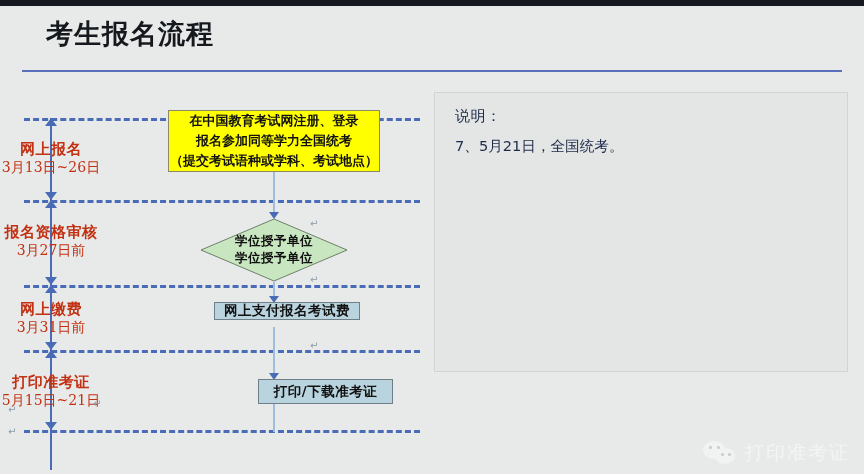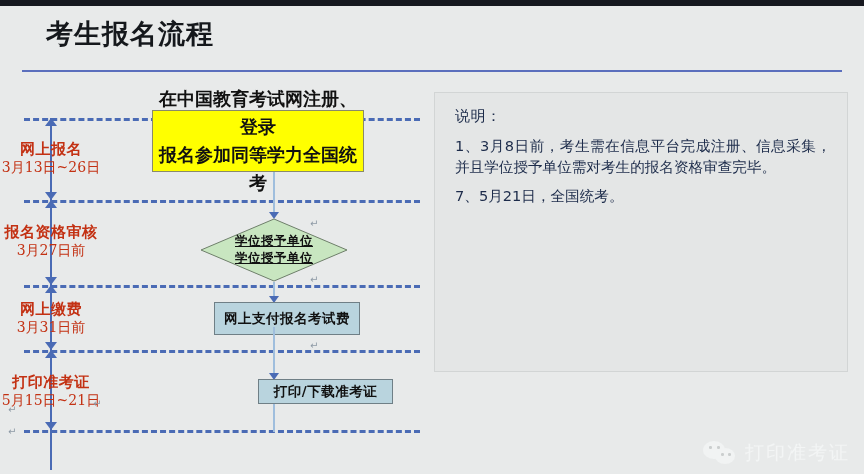--- a/index.html
+++ b/index.html
@@ -55,44 +55,43 @@
 
   
   .node{
     position:absolute;box-sizing:border-box;
     font-family:"DejaVu Serif","Liberation Serif",serif;
     font-weight:bold;color:#111;
     display:flex;align-items:center;justify-content:center;
     text-align:center;
   }
   .node-yellow{
-    left:152px;top:32px;width:212px;height:62px;
+    left:168px;top:32px;width:212px;height:62px;
     background:#ffff00;border:1px solid #8a8a6a;
-    font-size:18px;line-height:1.55;
+    font-size:13px;line-height:1.55;
     flex-direction:column;
   }
   .node-diamond-wrap{
     position:absolute;left:136px;top:140px;width:148px;height:64px;
   }
   .node-diamond{
     position:absolute;left:0;top:0;width:148px;height:64px;
   }
   .diamond-text{
     position:absolute;left:0;top:0;width:148px;height:64px;
     display:flex;flex-direction:column;align-items:center;justify-content:center;
     font-family:"DejaVu Serif","Liberation Serif",serif;
     font-weight:bold;font-size:12.5px;color:#111;line-height:1.35;
     letter-spacing:.5px;
-    text-decoration:underline;
   }
   .node-blue{
     background:#b9d4de;border:1px solid #6f7f86;
     font-size:13.5px;letter-spacing:.5px;
   }
-  .node-pay{left:214px;top:224px;width:146px;height:33px;}
+  .node-pay{left:214px;top:224px;width:146px;height:18px;}
   .node-print{left:222px;top:301px;width:135px;height:25px;margin-left:36px;}
 
   .connector{
     position:absolute;width:2px;background:#9fbedd;
   }
   .conn-arrow{
     position:absolute;width:0;height:0;
     border-left:5px solid transparent;border-right:5px solid transparent;
     border-top:7px solid #4a6bb5;
   }
@@ -169,20 +168,21 @@
     <div class="date">3月31日前</div>
   </div>
   <div class="stage-label" style="top:295px;">
     <div class="name">打印准考证</div>
     <div class="date">5月15日~21日</div>
   </div>
 
   <div class="node node-yellow">
     <span>在中国教育考试网注册、登录</span>
     <span>报名参加同等学力全国统考</span>
+    <span>（提交考试语种或学科、考试地点）</span>
   </div>
 
   <div class="connector" style="left:273px;top:94px;height:44px;"></div>
   <div class="conn-arrow" style="left:269px;top:134px;"></div>
 
   <div class="node-diamond-wrap" style="left:200px;">
     <svg class="node-diamond" viewBox="0 0 148 64" preserveAspectRatio="none">
       <polygon points="74,1 147,32 74,63 1,32" fill="#c8e6c0" stroke="#6e7f6a" stroke-width="1"></polygon>
     </svg>
     <div class="diamond-text">
@@ -210,21 +210,20 @@
   <div class="pilcrow" style="left:310px;top:140px;">↵</div>
   <div class="pilcrow" style="left:310px;top:196px;">↵</div>
   <div class="pilcrow" style="left:310px;top:262px;">↵</div>
   <div class="pilcrow" style="left:93px;top:320px;">↵</div>
   <div class="pilcrow" style="left:8px;top:326px;">↵</div>
   <div class="pilcrow" style="left:8px;top:348px;">↵</div>
 </div>
 
 <div class="panel">
   <div class="panel-head">说明：</div>
-  <p class="panel-item">1、3月8日前，考生需在信息平台完成注册、信息采集，并且学位授予单位需对考生的报名资格审查完毕。</p>
   <p class="panel-item">7、5月21日，全国统考。</p>
 </div>
 
 <div class="watermark">
   <span class="wechat-icon">
     <span class="bub bub-a"></span>
     <span class="bub bub-b"></span>
     <span class="dotp" style="left:6px;top:5px;"></span>
     <span class="dotp" style="left:14px;top:5px;"></span>
     <span class="dotp" style="left:18px;top:12px;"></span>

